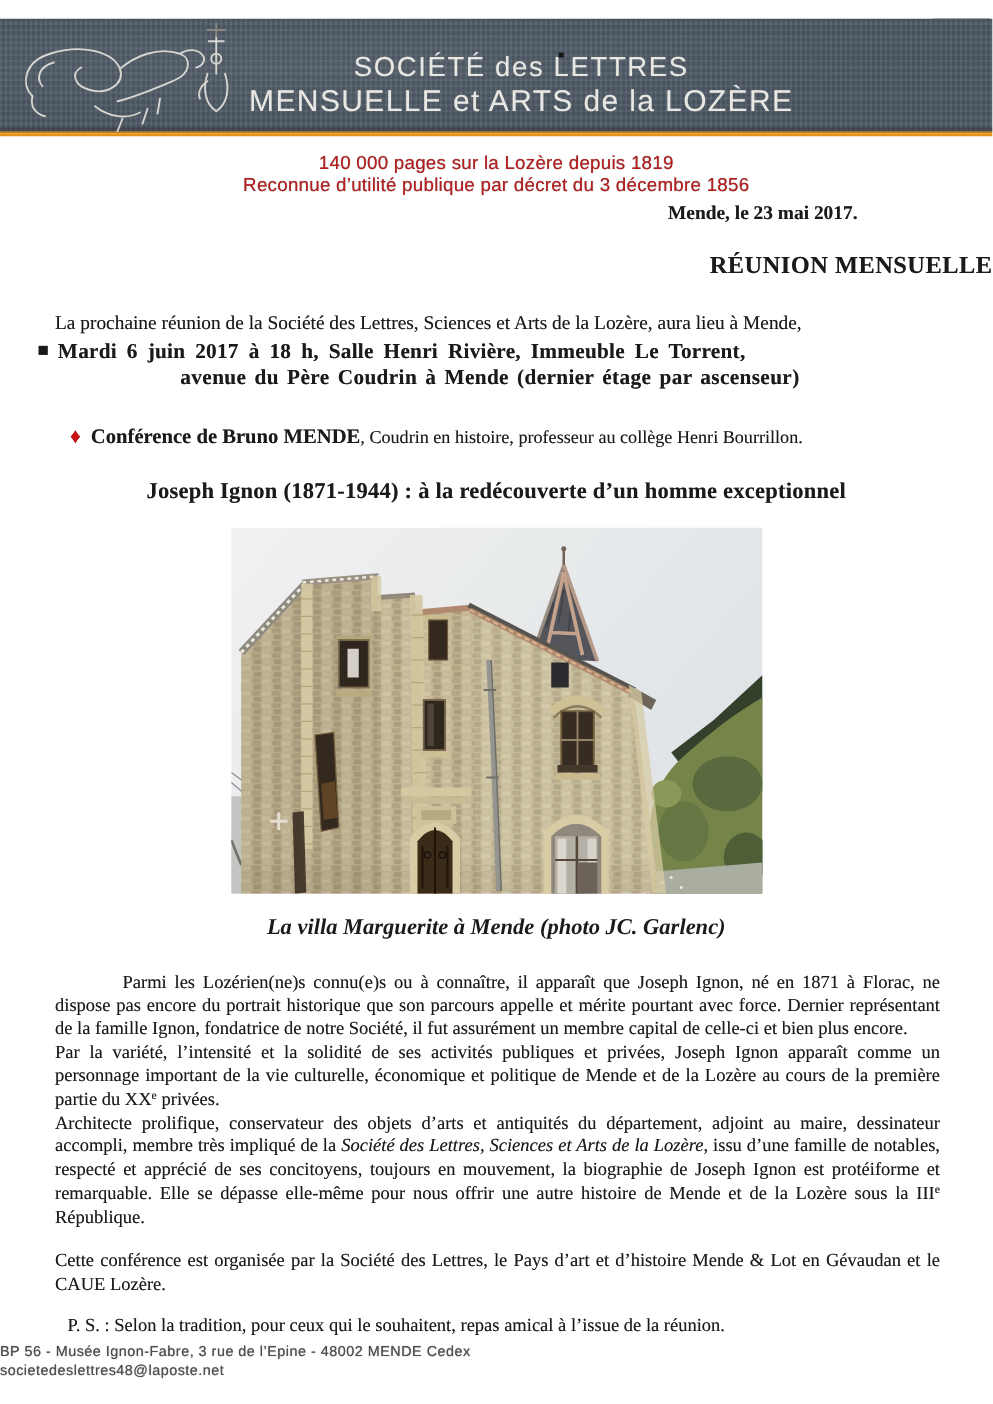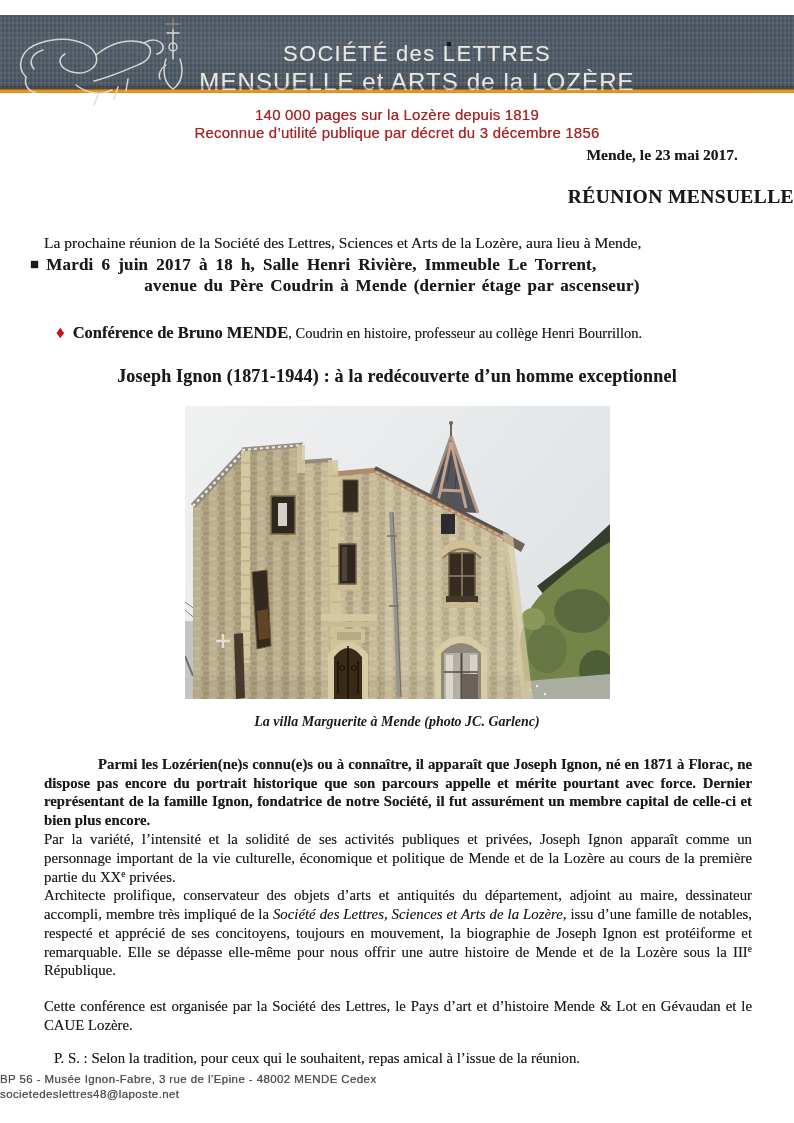--- a/index.html
+++ b/index.html
@@ -5,21 +5,21 @@
   html,body{margin:0;padding:0;}
   body{
     width:794px;height:1123px;background:#ffffff;
     font-family:"Liberation Serif",serif;color:#1a1a1a;
     position:relative;overflow:hidden;
   }
   .page{position:relative;width:794px;height:1123px;}
   .artifact-bar{position:absolute;top:0;right:2px;width:46px;height:9px;background:#121212;}
   
   .banner{
-    position:relative;margin-top:15px;height:74px;
+    position:relative;margin-top:15px;height:90px;
     background:
       radial-gradient(ellipse at 30% 40%, rgba(255,255,255,0.05), transparent 60%),
       repeating-linear-gradient(90deg, rgba(255,255,255,0.04) 0 2px, rgba(0,0,0,0.05) 2px 4px),
       repeating-linear-gradient(0deg, rgba(255,255,255,0.03) 0 2px, rgba(0,0,0,0.05) 2px 5px),
       #4e5a66;
   }
   .banner::after{content:"";position:absolute;left:0;right:0;bottom:0;height:3px;background:rgba(46,34,28,.35);}
   .accent-line{height:4px;background:linear-gradient(#8a5a10,#eda02a 45%,#d88a15);}
   .banner-titles{
     position:absolute;top:27px;left:40px;right:0;text-align:center;
@@ -29,36 +29,36 @@
   .bt1{font-size:22px;letter-spacing:1.3px;}
   .bt2{font-size:24px;letter-spacing:1.1px;margin-top:3px;}
   .logo{position:absolute;left:10px;top:2px;}
   .ink-dot{position:absolute;left:447px;top:27px;width:4px;height:4px;background:#161616;}
   
   .tagline{
     margin-top:13px;text-align:center;
     font-family:"Liberation Sans",sans-serif;font-size:15px;color:#b91c1c;
     line-height:1.2;letter-spacing:.2px;text-shadow:0 0 .7px rgba(70,70,70,.75);
   }
-  .dateline{margin-top:4px;text-align:right;padding-right:56px;font-weight:bold;font-size:15.5px;}
+  .dateline{margin-top:4px;text-align:right;padding-right:108px;font-weight:bold;font-size:15.5px;}
   .heading{margin:22px 0 0;text-align:right;font-size:19.5px;letter-spacing:.4px;font-weight:bold;}
   .intro{margin:25px 45px 0 44px;font-size:15.5px;text-align:justify;line-height:1.28;}
   .schedule{margin:2px 40px 0 30px;font-weight:bold;font-size:17px;}
   .schedule .l1{word-spacing:3.5px;letter-spacing:.2px;}
   .sq{font-size:15px;margin-right:7px;position:relative;top:-1px;}
   .schedule .l2{text-align:center;margin-top:1px;letter-spacing:.3px;word-spacing:2px;}
   .conference{margin:27px 40px 0 56px;font-size:14.5px;}
   .conference b{font-size:16.5px;}
   .diamond{color:#cc1111;font-size:17px;margin-right:8px;}
   .lecture-title{margin:23px 0 0;text-align:center;font-size:18px;font-weight:bold;letter-spacing:.2px;}
   figure{margin:19px 0 0;text-align:center;}
-  figcaption{margin-top:11px;font-weight:bold;font-style:italic;font-size:14px;}
+  figcaption{margin-top:11px;font-weight:bold;font-style:italic;font-size:18px;}
   .bodyblock{margin:25px 42px 0 44px;font-size:14.8px;text-align:justify;line-height:1.27;}
   .bodyblock p{margin:0;}
-  .indent{text-indent:54px;font-weight:bold;}
+  .indent{text-indent:54px;}
   .sup{font-size:9.5px;vertical-align:5px;}
   .organizers{margin:17px 42px 0 44px;font-size:14.8px;text-align:justify;line-height:1.27;}
   .postscript{margin:15px 42px 0 54px;font-size:14.8px;}
   .pagefooter{
     margin-top:5px;font-family:"Liberation Sans",sans-serif;
     font-size:11.5px;color:#4d4d4d;line-height:1.3;letter-spacing:.4px;
     text-shadow:0 0 .8px rgba(90,90,90,.85);
   }
   .scan{text-shadow:0 0 .4px rgba(20,20,20,.5);}
 </style>

